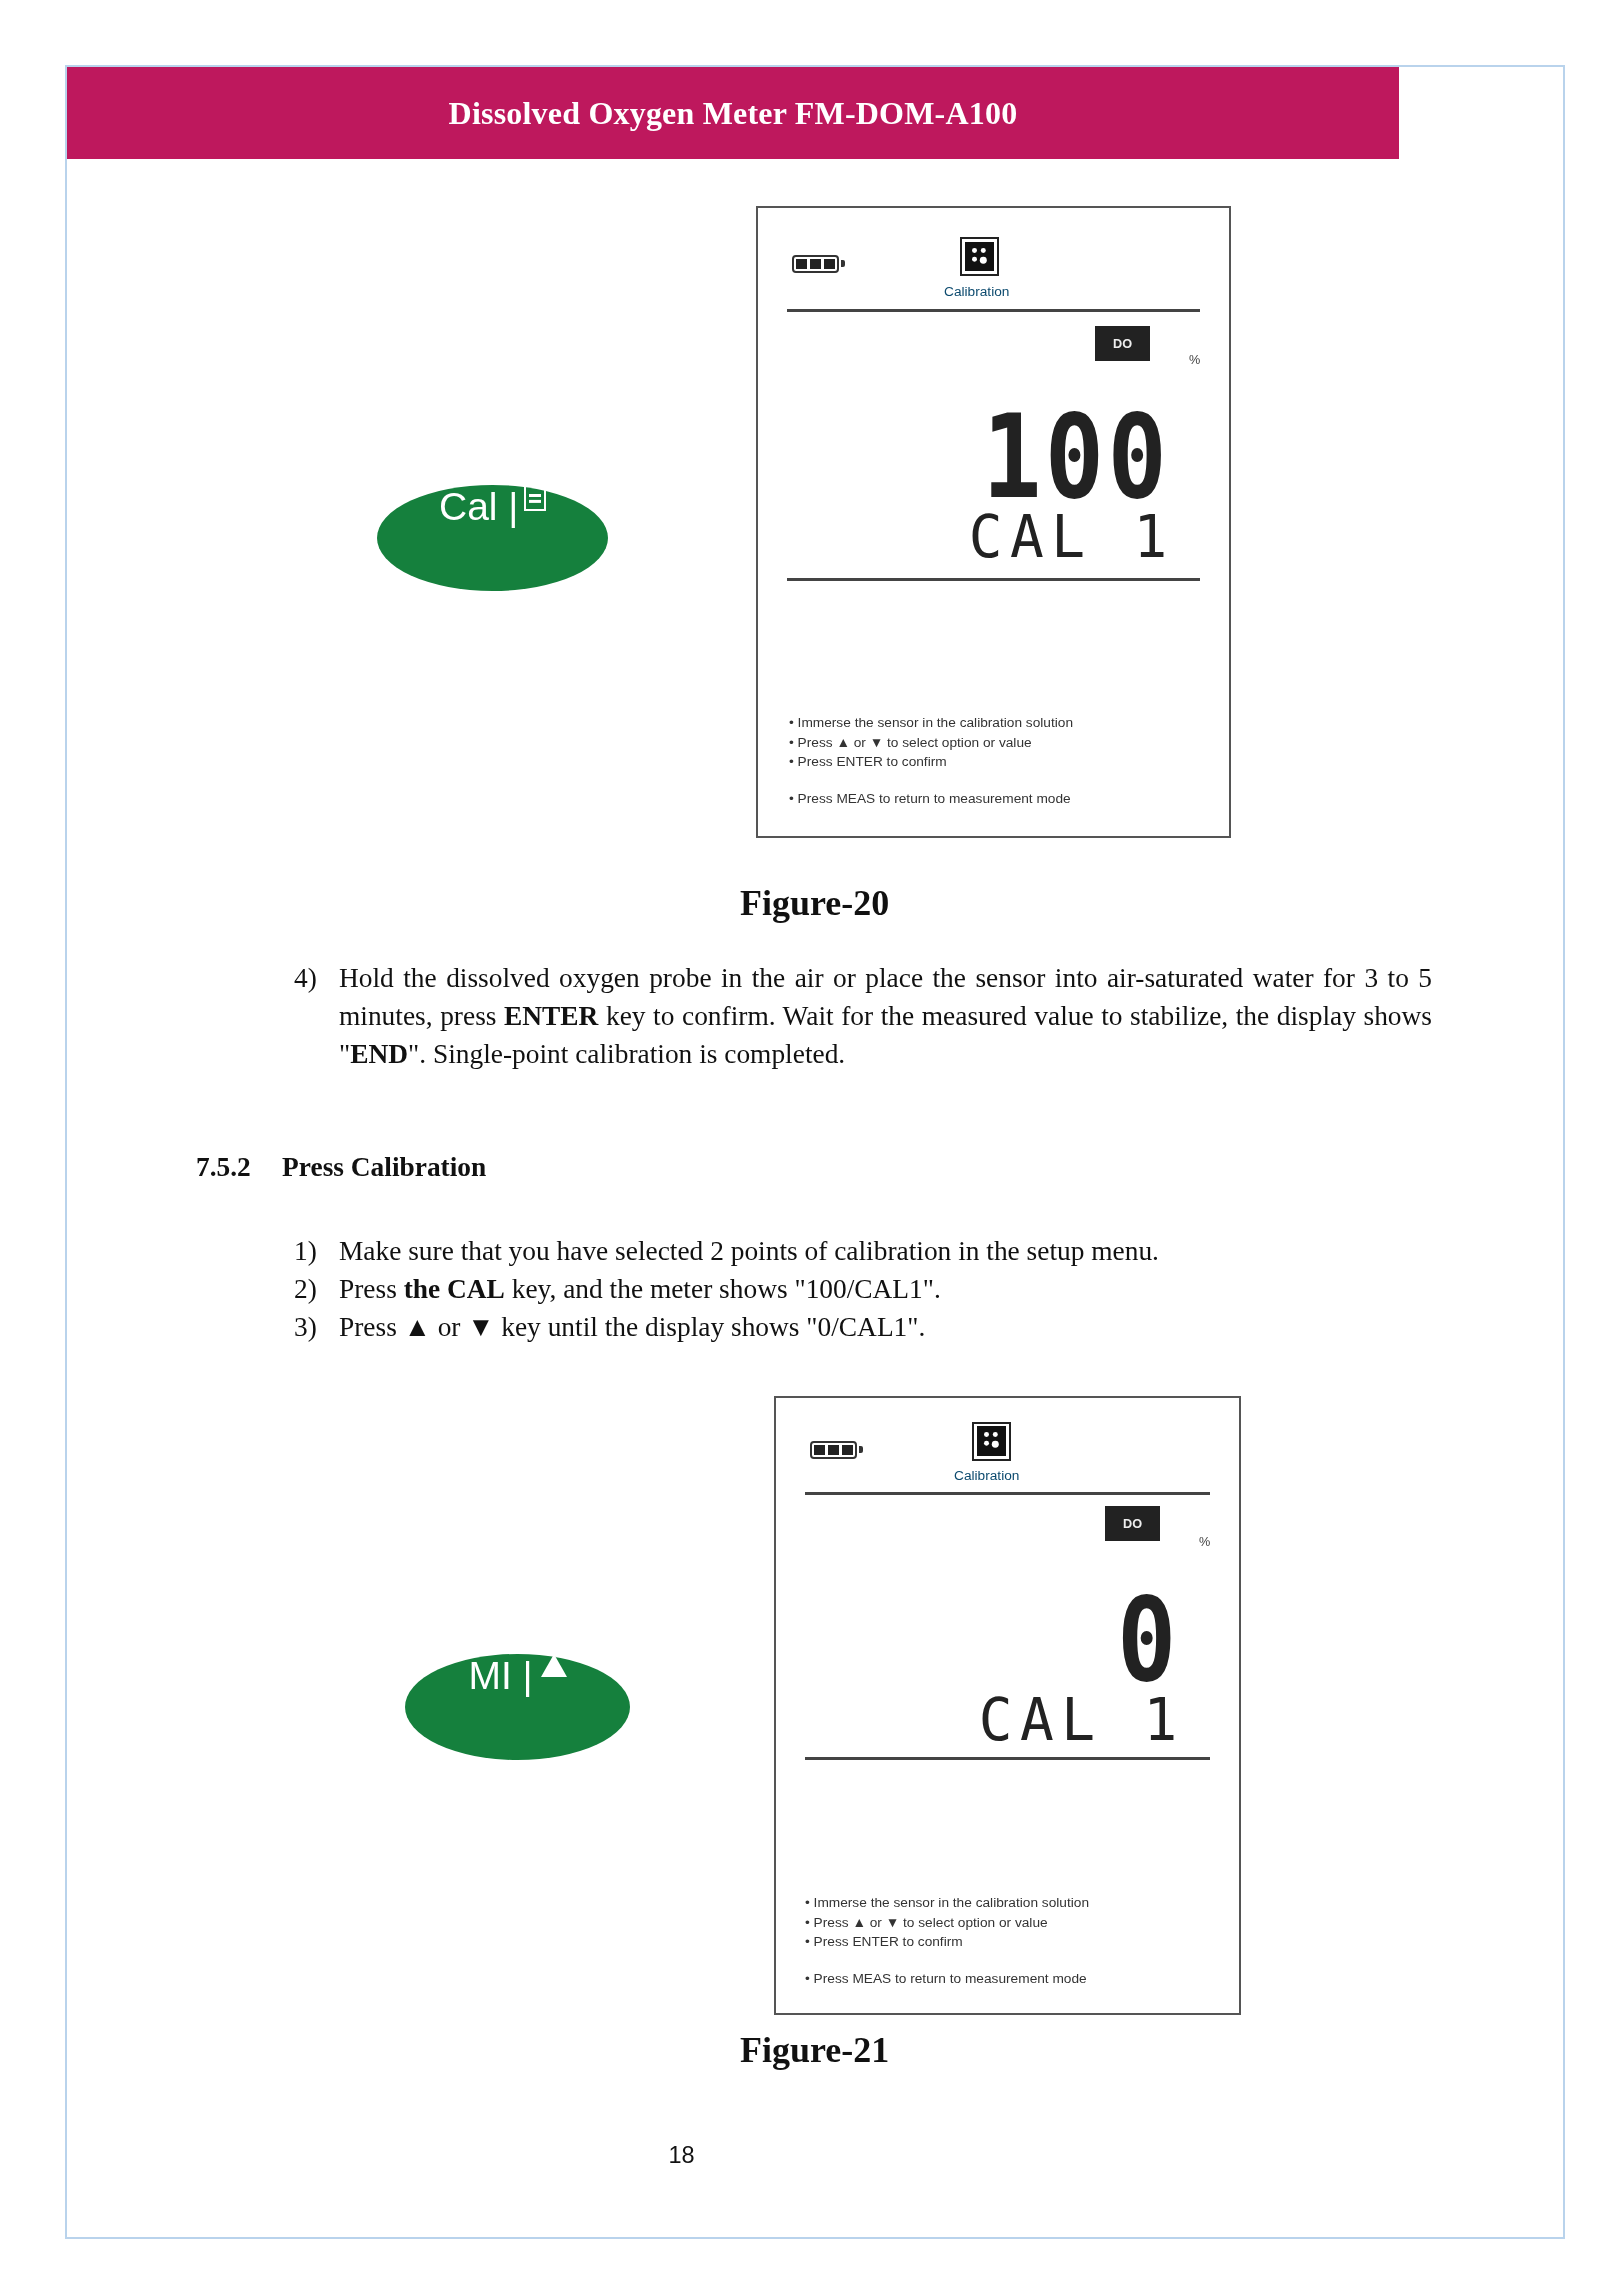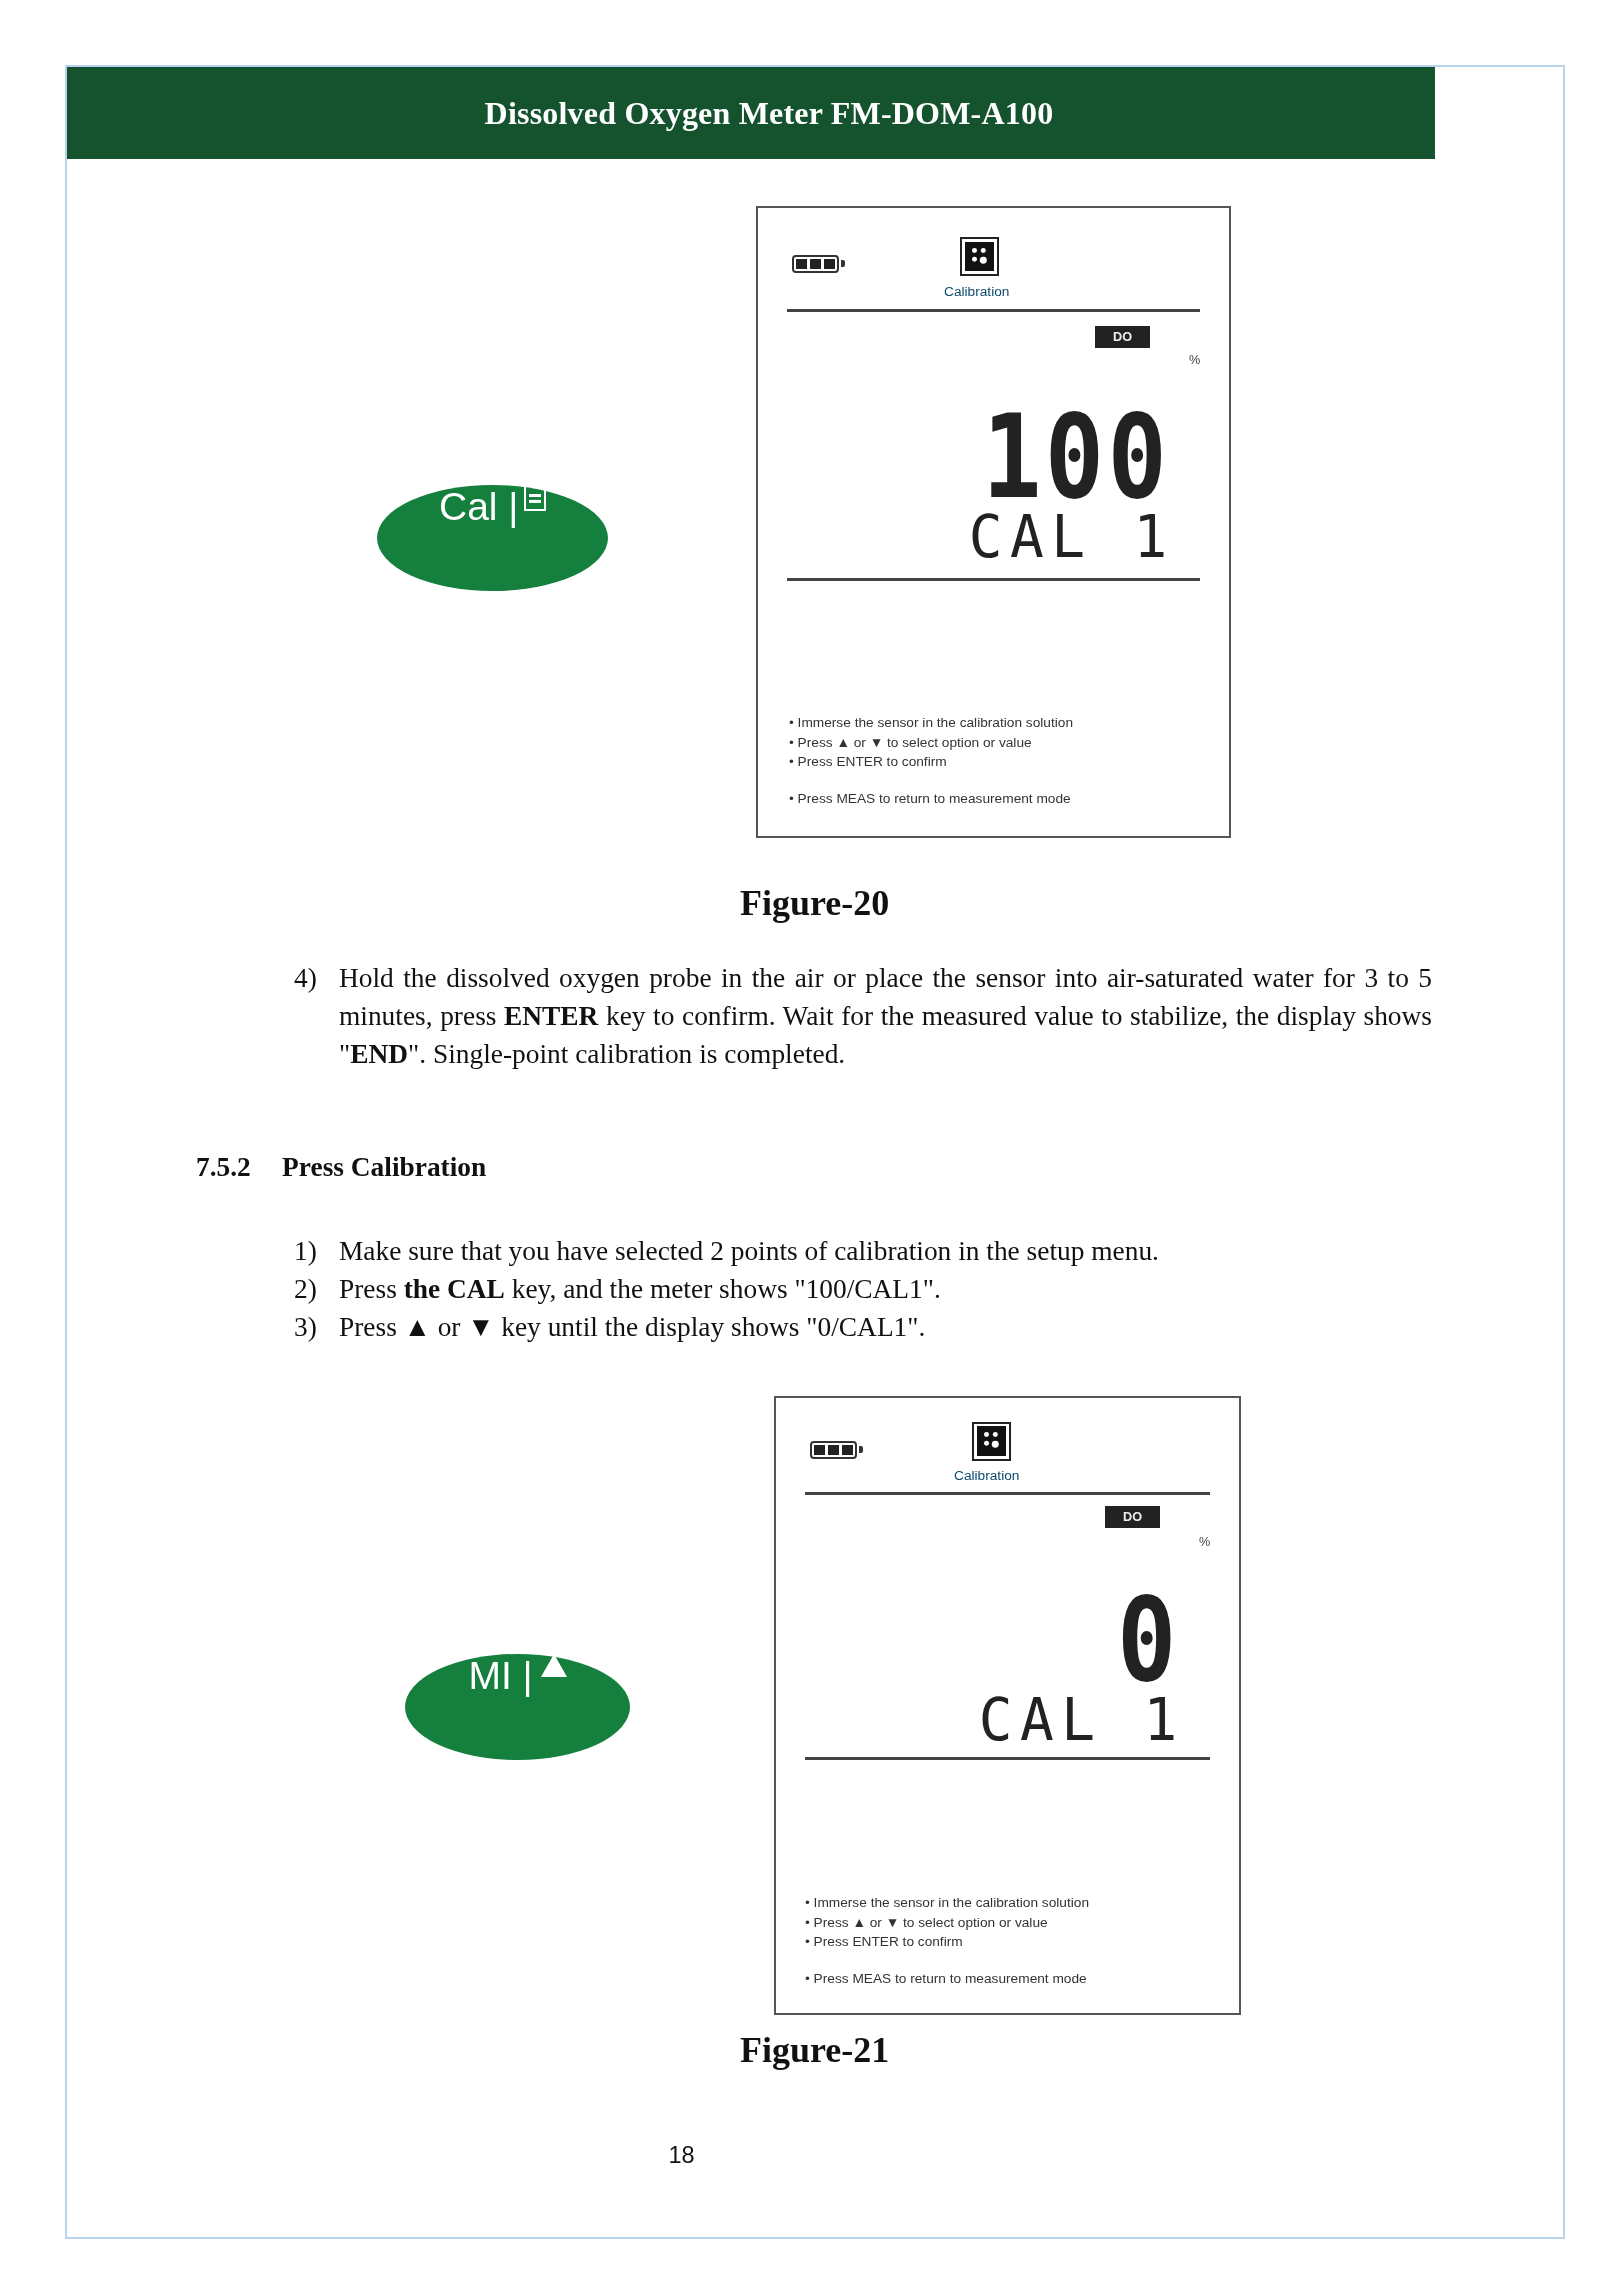--- a/index.html
+++ b/index.html
@@ -1,30 +1,30 @@
 <!DOCTYPE html>
 <html><head>
 <meta charset="utf-8">
 <style>
   html, body { margin: 0; padding: 0; background: #ffffff; }
   body { width: 1621px; height: 2293px; position: relative; font-family: "Liberation Serif", serif; color: #111; overflow: hidden; }
   .frame { position: absolute; left: 65px; top: 65px; width: 1500px; height: 2174px; border: 2px solid #b9d3ec; box-sizing: border-box; }
-  .header { position: absolute; left: 67px; top: 67px; width: 1332px; height: 92px; background: #14532d; display: flex; align-items: center; justify-content: center; padding-left: 36px; }
+  .header { position: absolute; left: 67px; top: 67px; width: 1332px; height: 92px; background: #be185d; display: flex; align-items: center; justify-content: center; }
   .header-title { color: #fff; font-weight: bold; font-size: 32px; letter-spacing: 0.2px; }
 
   .lcd { position: absolute; border: 2.9px solid #555; background: #fff; box-sizing: border-box; }
   .lcd .battery { position: absolute; left: 34px; top: 47px; width: 47px; height: 17.6px; border: 2.9px solid #333; border-radius: 3.9px; box-sizing: border-box; display: flex; gap: 2.9px; padding: 2px; }
   .lcd .battery::after { content: ""; position: absolute; right: -7.8px; top: 2.9px; width: 3.9px; height: 6.9px; background: #333; border-radius: 0 2px 2px 0; }
   .lcd .battery span { flex: 1; background: #222; }
   .lcd .cal-icon { position: absolute; width: 39px; height: 39px; border: 2.9px solid #222; box-sizing: border-box; padding: 2.9px; }
   .lcd .cal-icon div { width: 100%; height: 100%; background: #111; position: relative; }
   .lcd .cal-icon div::before { content: ""; position: absolute; left: 6.9px; top: 5.9px; width: 4.9px; height: 4.9px; background: #fff; border-radius: 50%; box-shadow: 8.8px 0 0 #fff, 0 8.8px 0 #fff, 8.8px 9.8px 0 1px #fff; }
   .lcd .cal-label { position: absolute; font-family: "Liberation Sans", sans-serif; font-size: 13.7px; color: #0c4a6e; }
   .lcd .rule { position: absolute; height: 2.9px; background: #444; }
-  .lcd .do-badge { position: absolute; width: 55px; height: 22px; background: #222; color: #eee; font-family: "Liberation Sans", sans-serif; font-size: 12.7px; font-weight: bold; display: flex; align-items: center; justify-content: center; }
+  .lcd .do-badge { position: absolute; width: 55px; height: 35px; background: #222; color: #eee; font-family: "Liberation Sans", sans-serif; font-size: 12.7px; font-weight: bold; display: flex; align-items: center; justify-content: center; }
   .lcd .unit { position: absolute; font-family: "Liberation Sans", sans-serif; font-size: 12.7px; color: #444; }
   .lcd .big-value { position: absolute; font-family: "DejaVu Sans Mono", monospace; font-size: 116px; color: #222; text-align: right; transform: scaleX(0.85); transform-origin: right center; letter-spacing: 3.9px; font-weight: bold; line-height: 1; }
   .lcd .sub-value { position: absolute; font-family: "DejaVu Sans Mono", monospace; font-size: 59px; color: #222; transform: scaleX(0.95); transform-origin: right center; letter-spacing: 7.8px; line-height: 1; }
   .lcd .hints { position: absolute; font-family: "Liberation Sans", sans-serif; font-size: 13.7px; color: #333; line-height: 19.6px; }
   .lcd .hints .gap { height: 17.6px; }
 
   .key { position: absolute; background: #15803d; border-radius: 50%; display: flex; align-items: flex-start; justify-content: center; color: #fff; font-family: "Liberation Sans", sans-serif; font-size: 39px; }
   .key .doc-icon { display: inline-block; width: 21.6px; height: 25.5px; border: 2.9px solid #fff; box-sizing: border-box; margin-left: 5.9px; position: relative; }
   .key .doc-icon::before { content: ""; position: absolute; left: 2.9px; right: 2.9px; top: 6.9px; height: 2.9px; background: #fff; box-shadow: 0 5.9px 0 #fff; }
   .key .up-icon { display: inline-block; width: 0; height: 0; border-left: 13.7px solid transparent; border-right: 13.7px solid transparent; border-bottom: 23.5px solid #fff; margin-left: 7.8px; }

